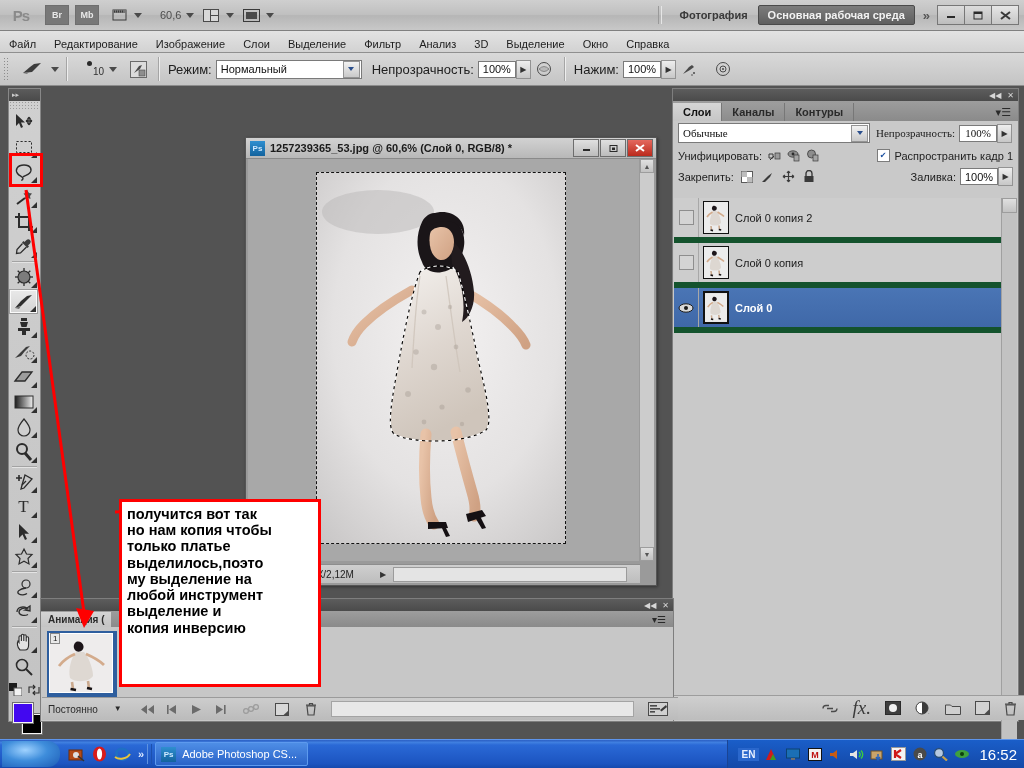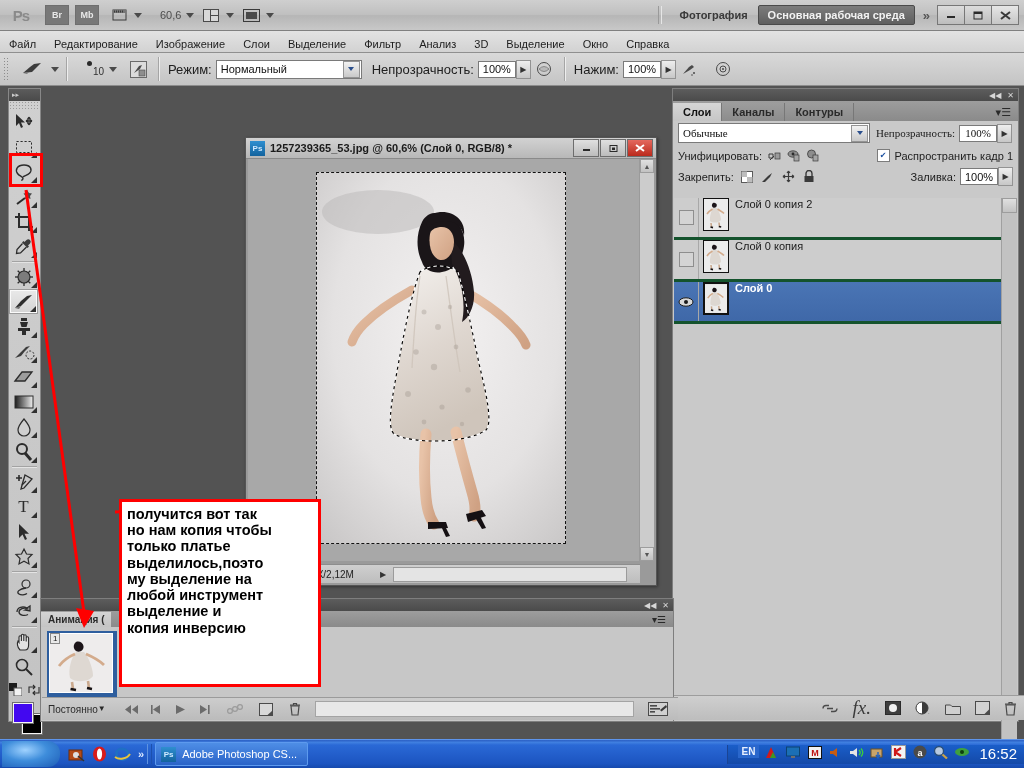--- a/index.html
+++ b/index.html
@@ -110,21 +110,21 @@
     background:#c9c9c9;border:1px solid #7e7e7e;}
   .lp-bar{height:12px;background:linear-gradient(to bottom,#5d5d5d,#4b4b4b);
     display:flex;align-items:center;justify-content:flex-end;color:#d6d6d6;font-size:8px;padding-right:4px;}
   .lp-tabs{height:20px;background:linear-gradient(to bottom,#9d9d9d,#8a8a8a);display:flex;align-items:flex-end;}
   .lp-tab{padding:3px 10px 3px;font-size:11px;font-weight:bold;color:#2a2a2a;
     background:linear-gradient(to bottom,#9d9d9d,#8c8c8c);border-right:1px solid #777;}
   .lp-tab.active{background:linear-gradient(to bottom,#d6d6d6,#c6c6c6);color:#111;}
   .lp-row{height:21px;display:flex;align-items:center;padding:0 5px;font-size:11px;color:#1d1d1d;
     background:#c9c9c9;}
   .lp-list{position:absolute;left:1px;top:109px;width:327px;}
-  .layer{height:39px;display:flex;align-items:flex-start;border-bottom:3px solid #14532d;background:#cdcdcd;}
+  .layer{height:39px;display:flex;align-items:center;border-bottom:6px solid #14532d;background:#cdcdcd;}
   .layer.active{background:linear-gradient(to bottom,#4a75b5,#3f68a8);}
   .layer.active .lname{color:#fff;font-weight:bold;}
   .eye{width:24px;height:39px;display:flex;align-items:center;justify-content:center;
     border-right:1px solid #a8a8a8;}
   .eyebox{width:13px;height:13px;border:1px solid #8e8e8e;background:#d4d4d4;}
   .thumb{width:26px;height:33px;margin:0 6px 0 4px;border:1px solid #111;box-sizing:border-box;
     background:linear-gradient(170deg,#cfcfcf,#efefef 45%,#dedede);position:relative;overflow:hidden;}
   .lname{font-size:11px;color:#1a1a1a;}
   .lp-scroll{position:absolute;right:1px;top:109px;width:15px;height:594px;background:#c2c2c2;
     border-left:1px solid #a0a0a0;}
@@ -166,22 +166,22 @@
     background:linear-gradient(to bottom,#2b5fc4 0%,#3f7fe0 9%,#2a69d6 18%,#1c54c0 85%,#1549ad 100%);
     display:flex;align-items:center;border-top:1px solid #5e95ec;}
   .startbtn{width:58px;height:26px;margin-left:2px;
     background:radial-gradient(ellipse at 40% 35%,#9fd2ff 0%,#3e8ddb 45%,#1c5bb5 100%);
     border-radius:0 12px 12px 0;}
   .qlaunch{display:flex;align-items:center;gap:7px;margin-left:8px;}
   .ql-sep{width:3px;height:20px;border-left:1px solid #5f93e0;border-right:1px solid #1c50ae;margin:0 3px;}
   .taskitem{height:22px;display:flex;align-items:center;gap:6px;padding:0 10px 0 5px;
     background:linear-gradient(to bottom,#4e8ee6,#2a63c8);border:1px solid #5d9aee;border-radius:2px;
     color:#fff;font-size:11px;}
-  .tray{margin-left:auto;display:flex;align-items:flex-start;gap:6px;padding-right:7px;
-    background:linear-gradient(to bottom,#1a5ec9,#1449a8);height:19px;
+  .tray{margin-left:auto;display:flex;align-items:center;gap:6px;padding-right:7px;
+    background:linear-gradient(to bottom,#1a5ec9,#1449a8);height:28px;
     border-left:1px solid #1a4494;padding-left:10px;}
   .tray-time{color:#fff;font-size:15px;margin-left:4px;}
   .lang{color:#e8f0ff;font-size:10px;font-weight:bold;background:#2a67cc;padding:1px 4px;}
   .ti{width:15px;height:15px;display:flex;align-items:center;justify-content:center;}
 </style>
 </head>
 <body>
 
 <div class="app">
 
@@ -797,21 +797,21 @@
             <path d="M25 20 C18 23 12 28 9 32" stroke="#d3ab8c" stroke-width="2.8" fill="none"></path>
             <path d="M36 20 C43 23 50 27 54 31" stroke="#d3ab8c" stroke-width="2.8" fill="none"></path>
           </svg>
       </div>
       <div class="frame-time">
         <span>0 сек.</span><span>▾</span>
       </div>
     </div>
 
     <div class="anim-bottom">
-      <span style="display:flex;align-items:flex-start;gap:0;">
+      <span style="display:flex;align-items:flex-start;gap:16px;">
         <span>Постоянно</span>
         <span style="font-size:8px;">▼</span>
       </span>
       <svg width="16" height="11" style="margin-left:8px;">
           <path d="M7 1 L1 5.5 L7 10 Z M14 1 L8 5.5 L14 10 Z" fill="#6b6b6b"></path>
         </svg>
       <svg width="14" height="11">
           <path d="M10 1 L3 5.5 L10 10 Z" fill="#6b6b6b"></path>
           <rect x="1" y="1" width="1.6" height="9" fill="#6b6b6b"></rect>
         </svg>

